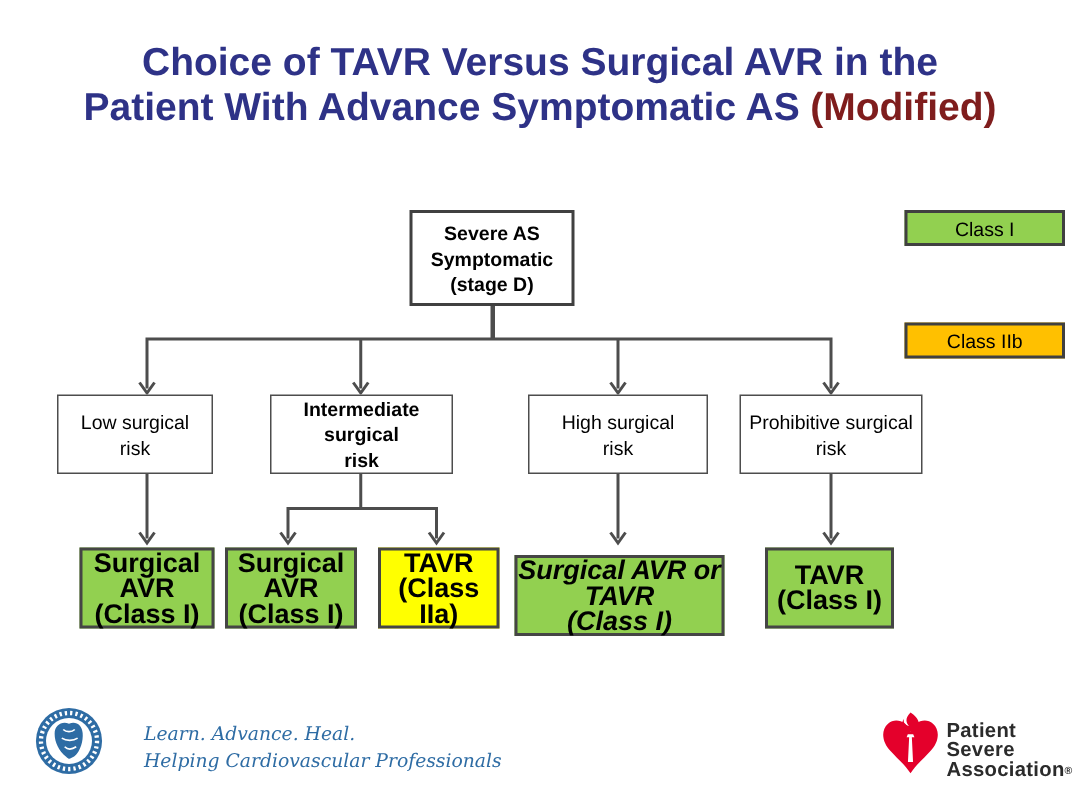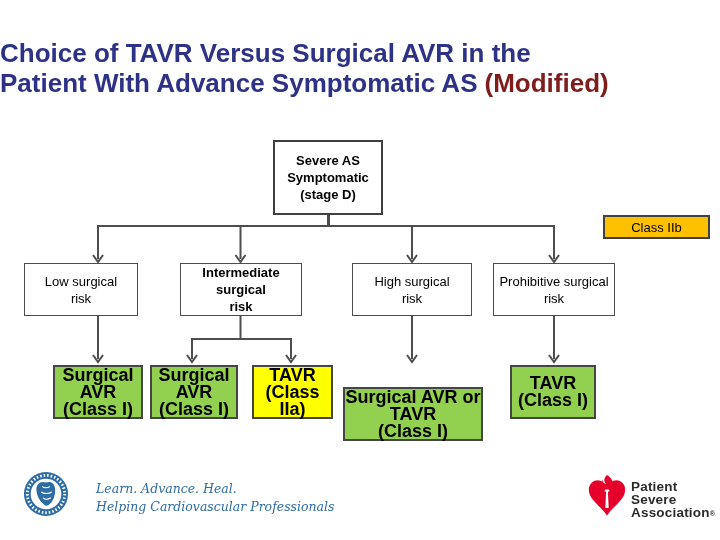--- a/index.html
+++ b/index.html
@@ -2,22 +2,22 @@
 <html><head>
 <meta charset="utf-8">
 <style>
   html,body { margin:0; padding:0; background:#fff; }
   .slide {
     position:relative; width:720px; height:540px; background:#ffffff;
     font-family:"Liberation Sans", sans-serif; overflow:hidden;
   }
   
   .title {
-    position:absolute; top:26px; left:0; width:720px; text-align:left;
-    font-weight:bold; font-size:26px; line-height:30px; letter-spacing:0;margin-top:12px;
+    position:absolute; top:26px; left:0; width:720px; text-align:center;
+    font-weight:bold; font-size:26px; line-height:30px; letter-spacing:0;
   }
   .title .modified { margin-left:7px; }
 
   
   .box {
     position:absolute; box-sizing:border-box;
     display:flex; align-items:center; justify-content:center;
     text-align:center; white-space:pre-line; color:#000;
   }
   .root-node   { border:2px solid #404040; background:#fff; font-weight:bold; font-size:13px; line-height:17px; }
@@ -74,42 +74,43 @@
       <path d="M192 359 V339 H291 V359"></path>
 
       <path d="M93 355 L98 362 L103 355"></path>
       <path d="M187 355 L192 362 L197 355"></path>
       <path d="M286 355 L291 362 L296 355"></path>
       <path d="M407 355 L412 362 L417 355"></path>
       <path d="M549 355 L554 362 L559 355"></path>
     </g>
   </svg>
 
+  <div class="box legend-node" style="left: 603px; top: 140px; width: 107px; height: 24px; background-color: rgb(146, 208, 80);">Class I</div>
   <div class="box legend-node" style="left: 603px; top: 215px; width: 107px; height: 24px; background-color: rgb(255, 192, 0);">Class IIb</div>
 
-  <div class="box root-node" style="left:273px; top:140px; width:110px; height:75px;">Severe AS
+  <div class="box root-node" style="left:273px; top:140px; width:110px; height:64px;">Severe AS
 Symptomatic
 (stage D)</div>
 
-  <div class="box risk-node" style="left:24px;  top:263px; width:114px; height:53px;">Low surgical
+  <div class="box risk-node" style="left:38px;  top:263px; width:104px; height:53px;">Low surgical
 risk</div>
   <div class="box risk-node" style="left:180px; top:263px; width:122px; height:53px;font-weight:bold;">Intermediate surgical
 risk</div>
   <div class="box risk-node" style="left:352px; top:263px; width:120px; height:53px;">High surgical
 risk</div>
   <div class="box risk-node" style="left:493px; top:263px; width:122px; height:53px;">Prohibitive surgical
 risk</div>
 
   <div class="box outcome-node" style="left: 53px; top: 365px; width: 90px; height: 54px; background-color: rgb(146, 208, 80);">Surgical AVR
 (Class I)</div>
   <div class="box outcome-node" style="left: 150px; top: 365px; width: 88px; height: 54px; background-color: rgb(146, 208, 80);">Surgical AVR
 (Class I)</div>
   <div class="box outcome-node" style="left: 252px; top: 365px; width: 81px; height: 54px; background-color: rgb(255, 255, 0);">TAVR
 (Class IIa)</div>
-  <div class="box outcome-node" style="left: 343px; top: 387px; width: 140px; height: 54px; background-color: rgb(146, 208, 80);">Surgical AVR or TAVR
+  <div class="box outcome-node" style="left: 343px; top: 370px; width: 140px; height: 54px; background-color: rgb(146, 208, 80); font-style: italic;">Surgical AVR or TAVR
 (Class I)</div>
   <div class="box outcome-node" style="left: 510px; top: 365px; width: 86px; height: 54px; background-color: rgb(146, 208, 80);">TAVR
 (Class I)</div>
 
   <svg class="acc-seal" viewBox="0 0 48 48" xmlns="http://www.w3.org/2000/svg">
     <circle cx="24" cy="24" r="23" fill="#2e6ca4"></circle>
     <circle cx="24" cy="24" r="19.5" fill="none" stroke="#ffffff" stroke-width="3" stroke-dasharray="1.6 2.1"></circle>
     <circle cx="24" cy="24" r="16" fill="#ffffff"></circle>
     <path d="M24 12 C19 10 14 13 14 19 C14 25 17 31 22 35 C23 36 24 36.5 24 36.5 C24 36.5 26 36 28 34.5 C32 31 34 24 33.5 18.5 C33 13 29 10 24 12 Z" fill="#2e6ca4"></path>
     <path d="M20 16 C22 18 26 18 28 16 M19 22 C22 24 27 24 30 22 M21 28 C23 30 26 30 29 28" fill="none" stroke="#ffffff" stroke-width="1.2"></path>

